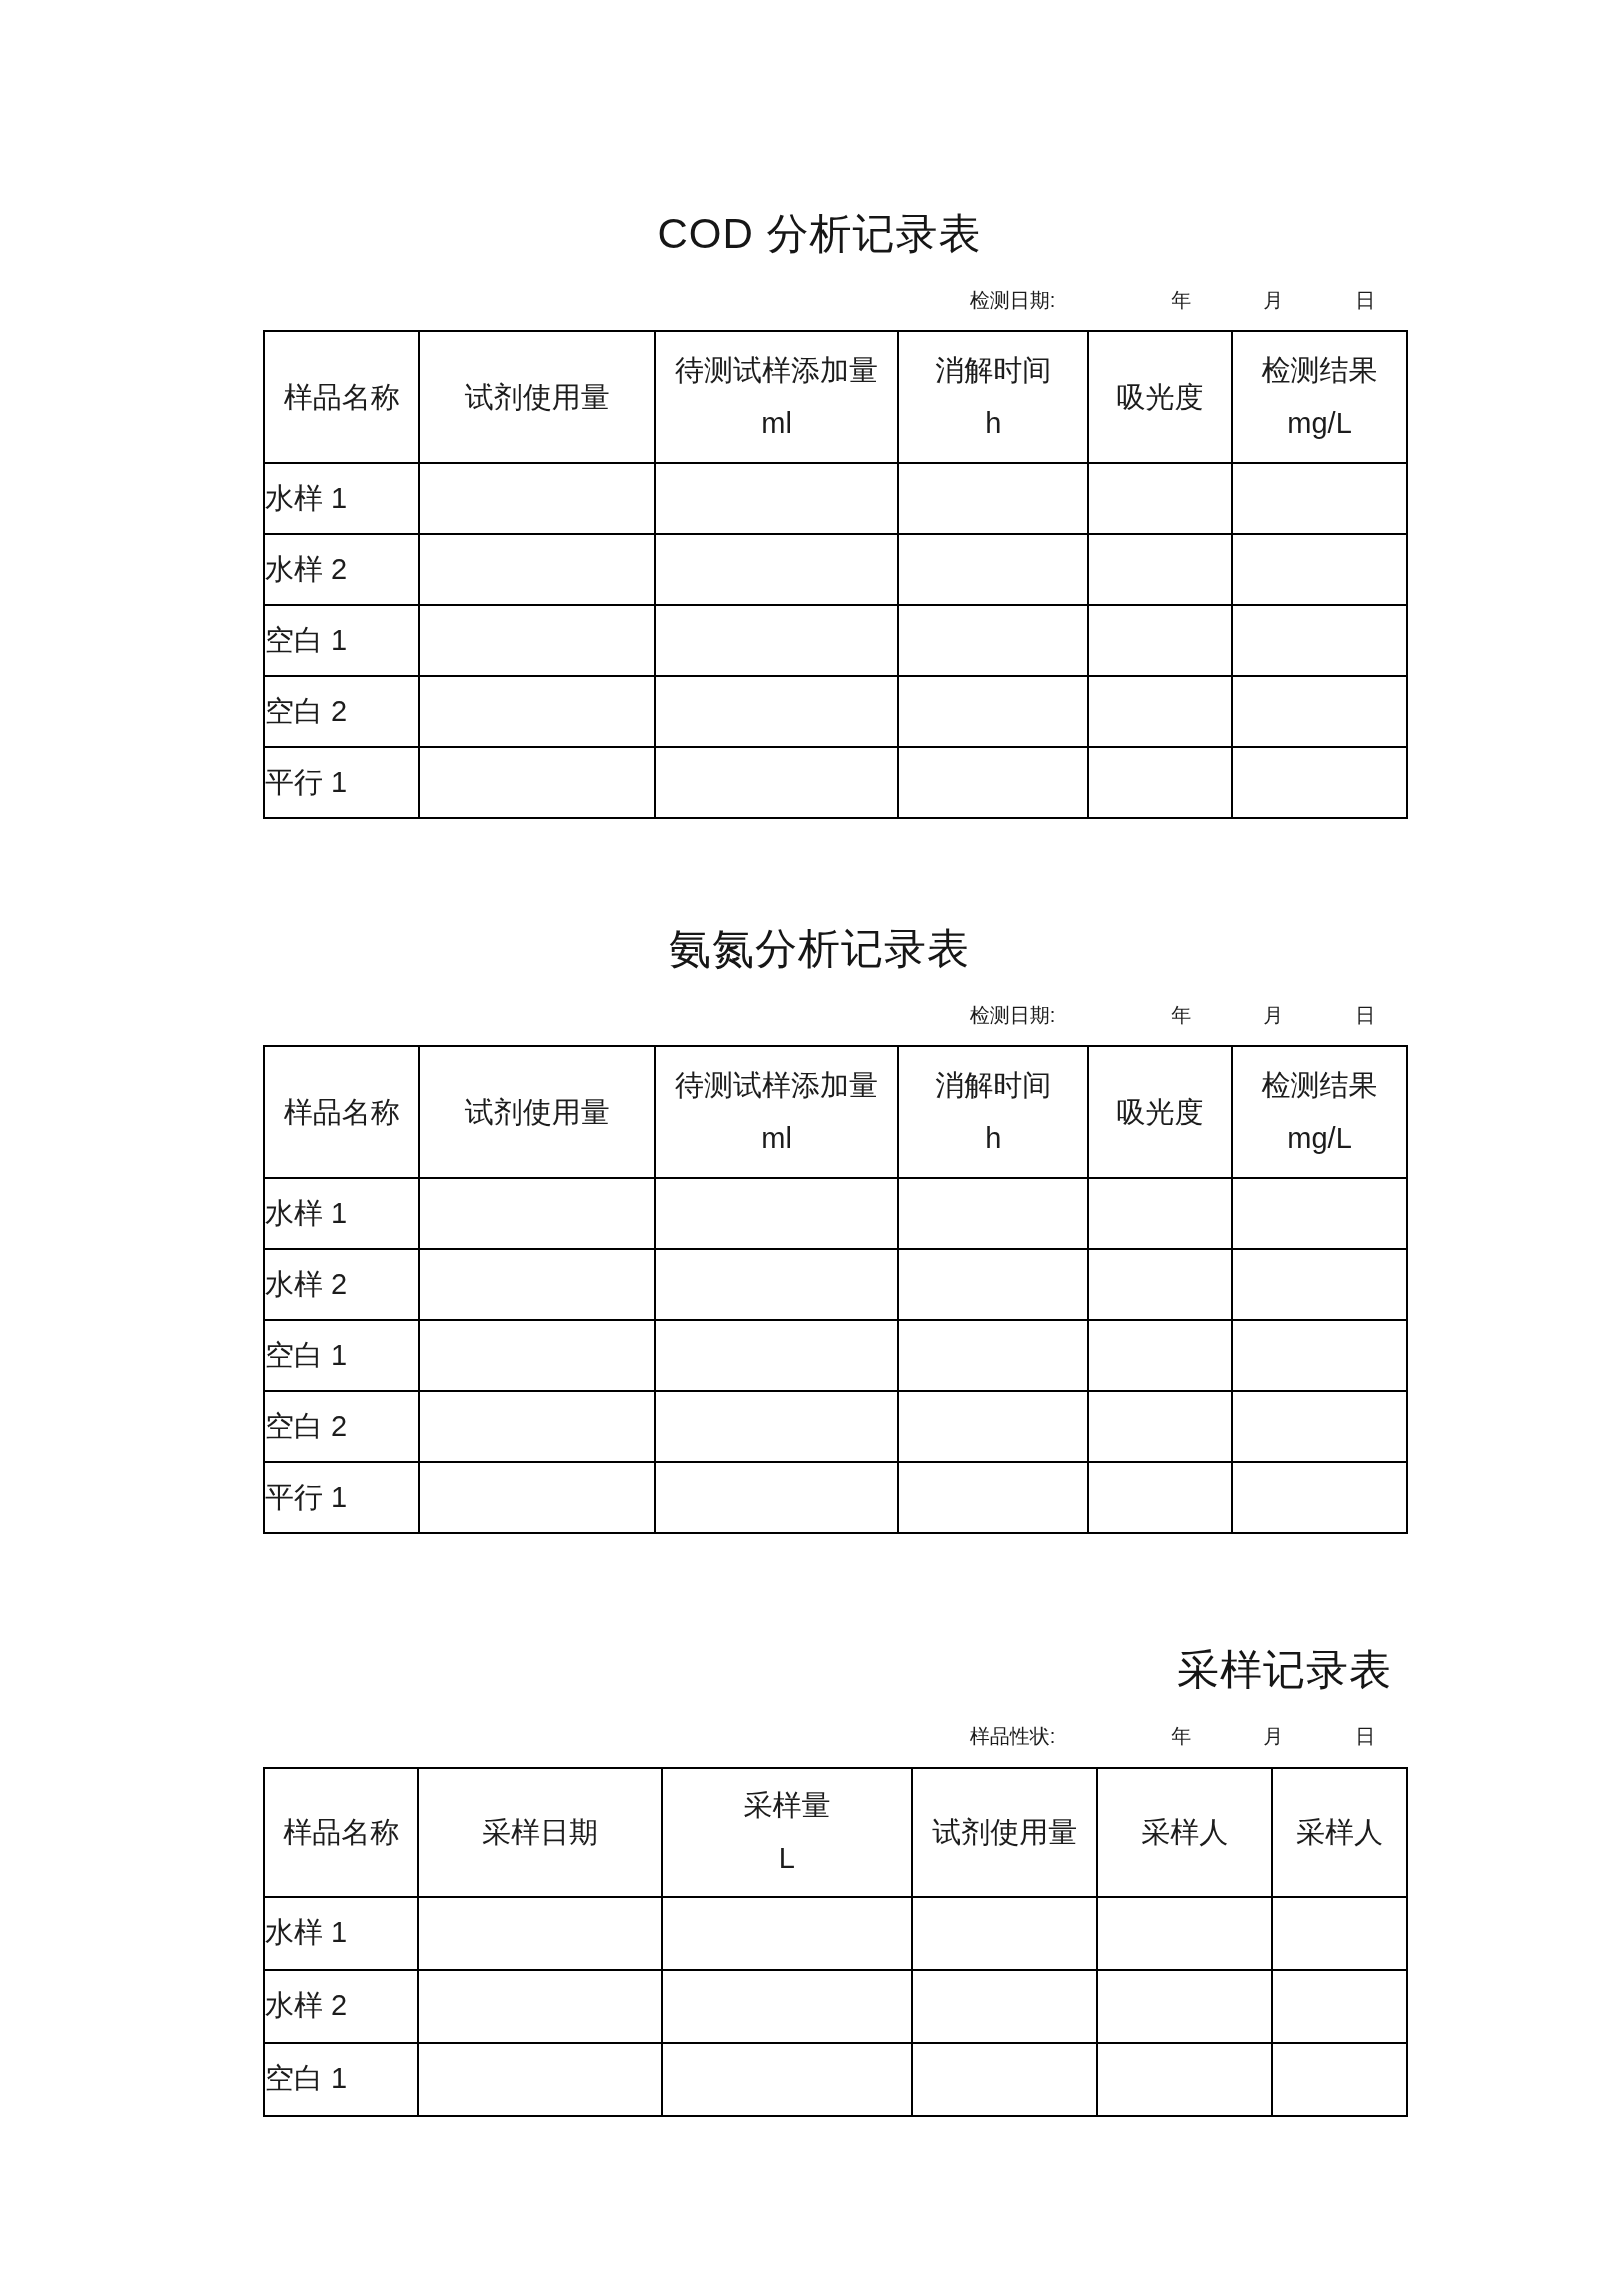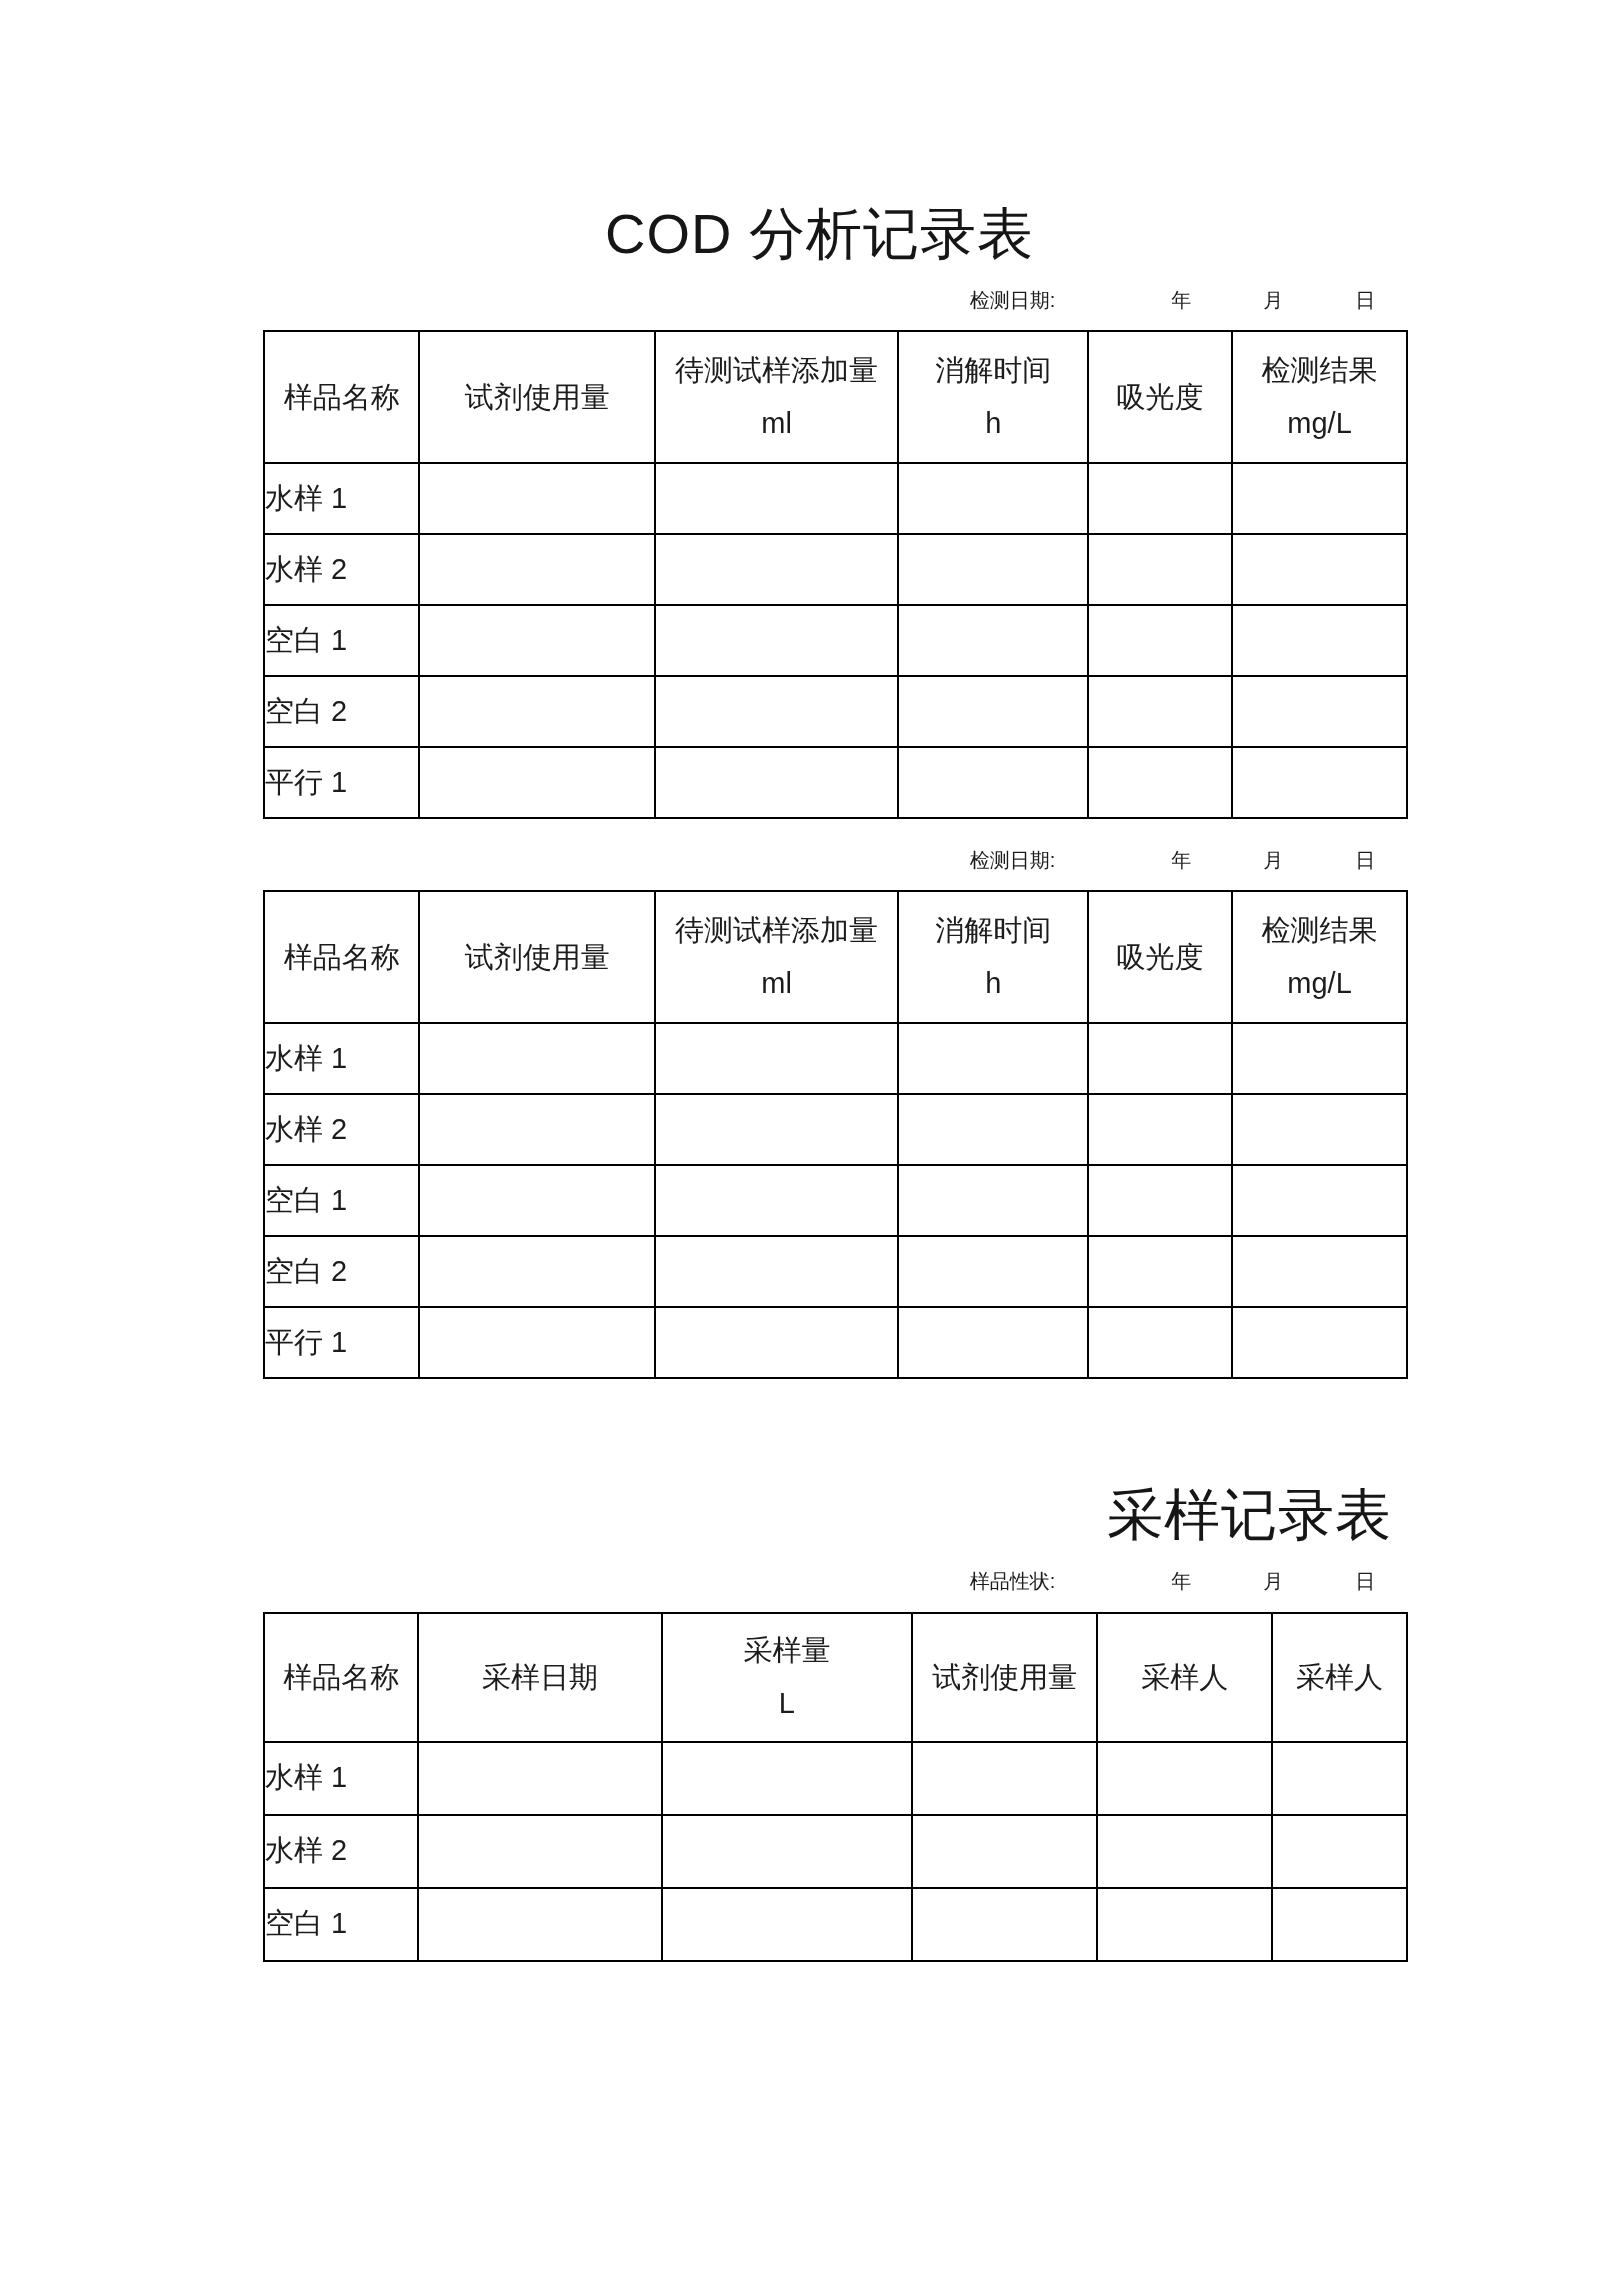--- a/index.html
+++ b/index.html
@@ -14,21 +14,21 @@
     color: #1c1c1c;
   }
   .content {
     position: absolute;
     left: 247px;
     top: 0;
     width: 1145px;
     padding-top: 208px;
   }
   .table-title {
-    font-size: 56px;
+    font-size: 42px;
     line-height: 51px;
     color: #161616;
     letter-spacing: 1px;
   }
   .title-center { text-align: center; }
   .title-left { text-align: right; }
   .date-line {
     display: flex;
     justify-content: flex-end;
     align-items: baseline;
@@ -165,20 +165,21 @@
               <td></td>
               <td></td>
               <td></td>
               <td></td>
           </tr>
         </tbody>
       </table>
     </div>
 
     <div class="section-2">
+      <div class="table-title title-center">氨氮分析记录表</div>
       <div class="date-line">
         <span>检测日期:</span>
         <span class="date-unit-first">年</span>
         <span class="date-unit">月</span>
         <span class="date-unit">日</span>
       </div>
       <table class="grid">
         <colgroup>
           <col style="width:13.6%">
             <col style="width:20.6%">

